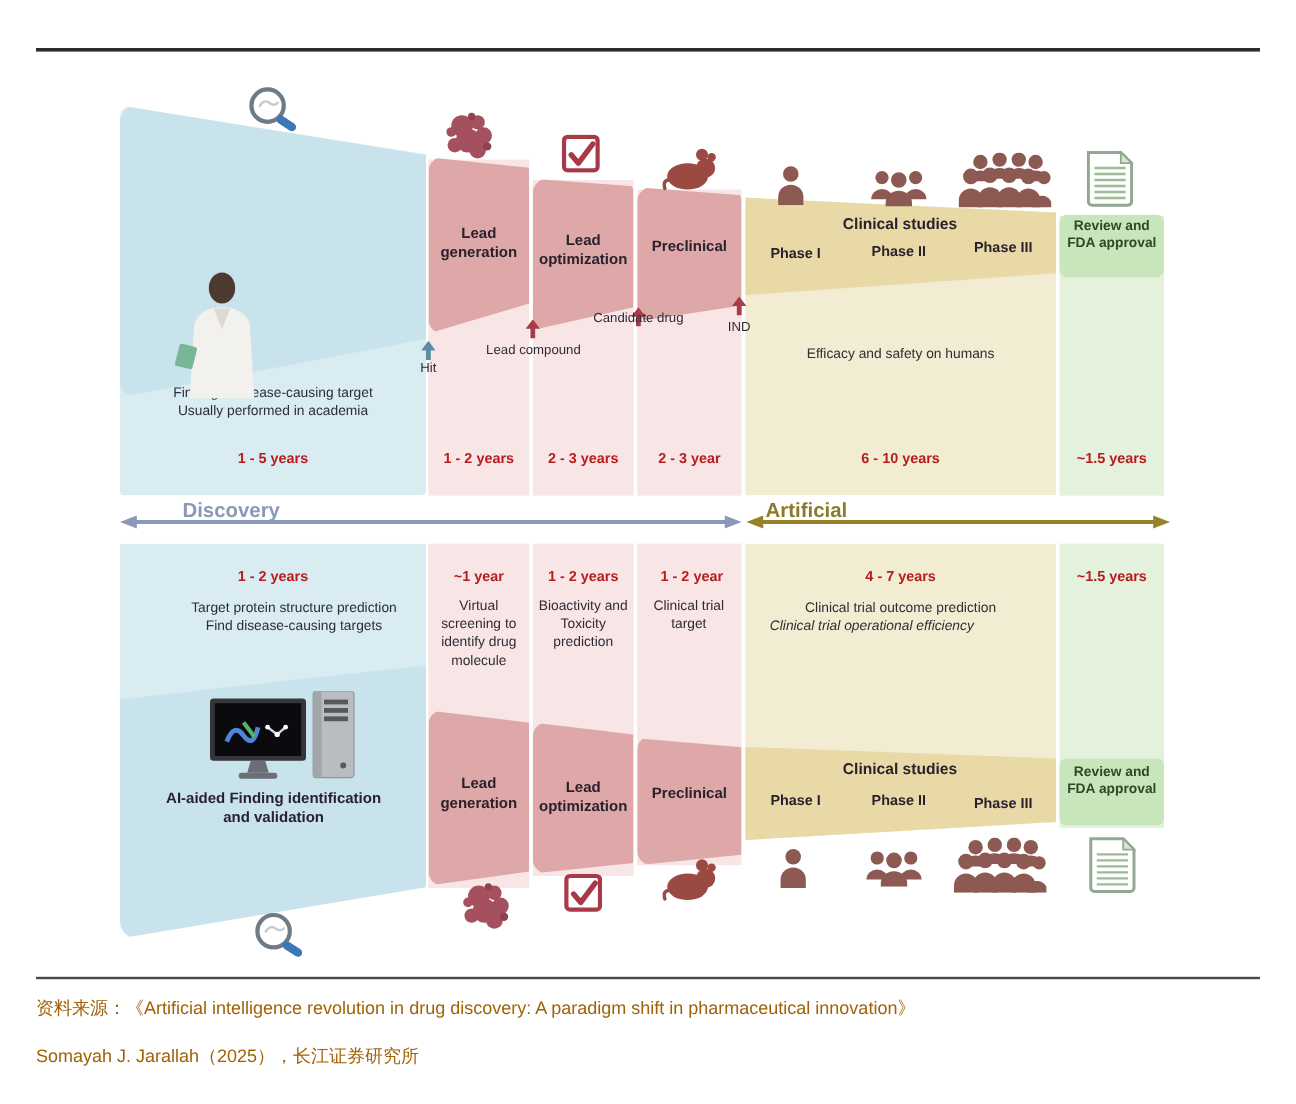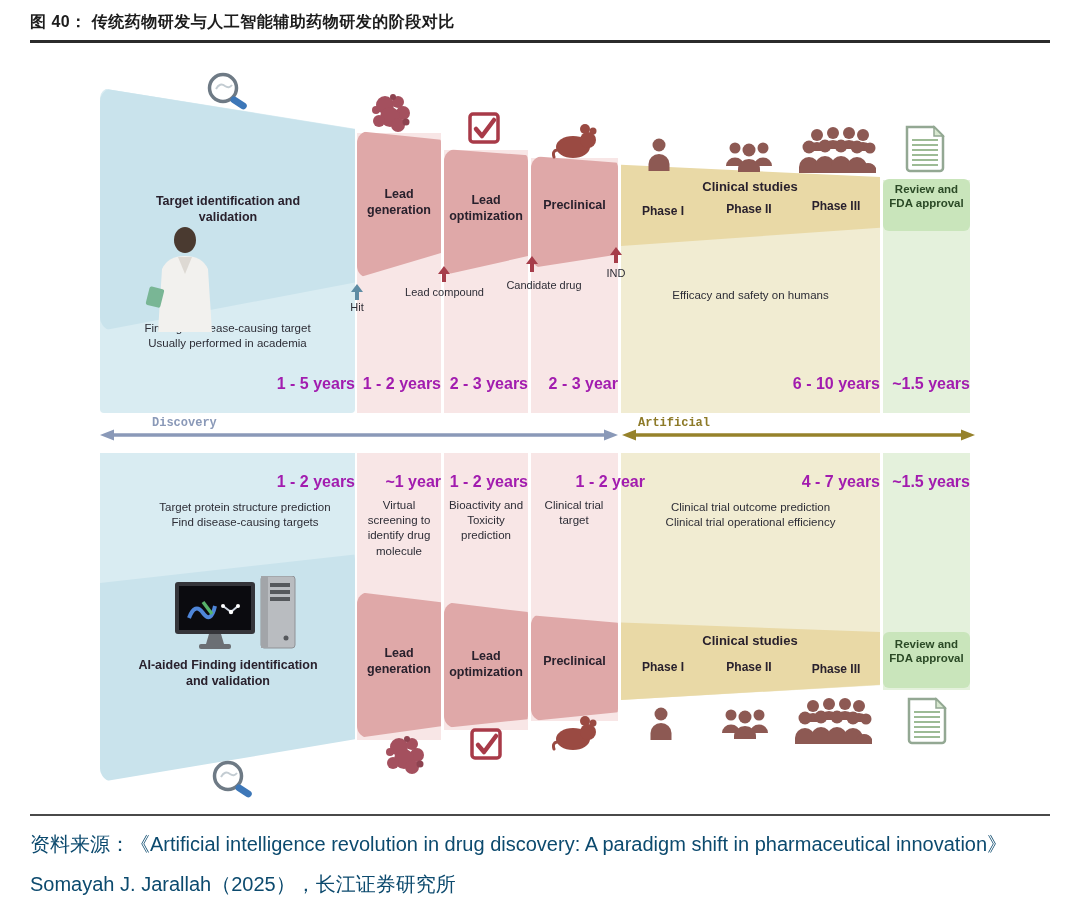--- a/index.html
+++ b/index.html
@@ -1,60 +1,58 @@
 <!DOCTYPE html>
 <html><head>
 <meta charset="utf-8">
 <style>
   html,body{margin:0;padding:0;background:#ffffff;}
   .fig{position:relative;width:1080px;height:920px;background:#ffffff;overflow:hidden;
        font-family:"Liberation Sans","DejaVu Sans",sans-serif;}
   .abs{position:absolute;}
   .title{font-size:16px;font-weight:700;color:#1c1c1c;letter-spacing:0.5px;}
   .rule{background:#2b2b2b;}
-  .years{font-weight:700;font-size:16px;color:#a21caf;text-align:right;}
+  .years{font-weight:700;font-size:12px;color:#b91c1c;text-align:center;}
   .blabel{font-weight:700;font-size:12.5px;color:#29212d;text-align:center;line-height:1.25;}
   .desc{font-size:11.5px;color:#2d2d36;text-align:center;line-height:1.32;}
   .mlabel{font-size:11px;color:#2d2d36;text-align:center;line-height:1.15;}
   .phase{font-weight:700;font-size:12px;color:#29212d;text-align:center;}
   .greenlbl{font-weight:700;font-size:11.5px;color:#2b4a26;text-align:center;line-height:1.25;}
-  .axis-lbl{font-weight:700;font-size:12px;font-family:Liberation Mono, monospace;}
-  .src{font-size:20px;color:#0c4a6e;}
+  .axis-lbl{font-weight:700;font-size:17px;}
+  .src{font-size:15px;color:#a16207;}
   .blue-light{background:#d9ecf2;}
   .blue-dark{background:#c9e3ec;}
   .pink-light{background:#f8e6e6;}
   .pink-dark{background:#dfa8a8;}
   .tan-light{background:#f1ecd2;}
   .tan-dark{background:#e9d9a6;}
   .green-light{background:#e4f1dc;}
   .green-dark{background:#c9e5bb;}
 </style>
 </head>
 <body>
 
 <div class="fig">
 
-  <div class="abs title" style="left:30px;top:12px;width:1020px;">图 40： 传统药物研发与人工智能辅助药物研发的阶段对比</div>
   <div class="abs rule" style="left:30px;top:40px;width:1020px;height:3px;"></div>
 
   <div class="abs blue-light" style="left:100px;top:88px;width:255px;height:325px;border-radius:10px 4px 4px 4px;clip-path:polygon(0 0,100% 12.5%,100% 100%,0 100%);"></div>
   <div class="abs pink-light" style="left:357px;top:133px;width:84px;height:280px;"></div>
   <div class="abs pink-light" style="left:444px;top:150px;width:84px;height:263px;"></div>
   <div class="abs pink-light" style="left:531px;top:158px;width:87px;height:255px;"></div>
   <div class="abs tan-light" style="left:621px;top:168px;width:259px;height:245px;clip-path:polygon(0 1%,100% 4%,100% 100%,0 100%);"></div>
   <div class="abs green-light" style="left:883px;top:180px;width:87px;height:233px;"></div>
 
   <div class="abs blue-dark" style="left:100px;top:88px;width:255px;height:243px;border-radius:14px;clip-path:polygon(0 0,100% 17%,100% 80%,0 100%);"></div>
   <div class="abs pink-dark" style="left:357px;top:131px;width:84px;height:147px;border-radius:12px;clip-path:polygon(0 0,100% 6%,100% 83%,0 100%);"></div>
   <div class="abs pink-dark" style="left:444px;top:149px;width:84px;height:126px;border-radius:12px;clip-path:polygon(0 0,100% 5%,100% 85%,0 100%);"></div>
   <div class="abs pink-dark" style="left:531px;top:156px;width:87px;height:112px;border-radius:12px;clip-path:polygon(0 0,100% 6%,100% 88%,0 100%);"></div>
   <div class="abs tan-dark" style="left:621px;top:163px;width:259px;height:83px;clip-path:polygon(0 2%,100% 17%,100% 78%,0 100%);"></div>
   <div class="abs green-dark" style="left:883px;top:179px;width:87px;height:52px;border-radius:6px;"></div>
 
-  <div class="abs blabel" style="left:128px;top:194px;width:200px;">Target identification and validation</div>
   <div class="abs desc" style="left:105px;top:321px;width:245px;">Finding a disease-causing target</div>
   <div class="abs desc" style="left:105px;top:336px;width:245px;">Usually performed in academia</div>
   <div class="abs years" style="left:100px;top:375px;width:255px;">1 - 5 years</div>
 
   <div class="abs blabel" style="left:359px;top:187px;width:80px;">Lead generation</div>
   <div class="abs years" style="left:357px;top:375px;width:84px;">1 - 2 years</div>
 
   <div class="abs blabel" style="left:446px;top:193px;width:80px;">Lead optimization</div>
   <div class="abs years" style="left:444px;top:375px;width:84px;">2 - 3 years</div>
 
@@ -77,21 +75,21 @@
   <div class="abs mlabel" style="left:336px;top:301px;width:42px;">Hit</div>
 
   <svg class="abs" style="left:438px;top:266px;" width="12" height="16" viewBox="0 0 12 16">
       <path d="M6 0 L12 8 H8 V16 H4 V8 H0 Z" fill="#a63d4a"></path>
     </svg>
   <div class="abs mlabel" style="left:404px;top:286px;width:80px;text-align:right;">Lead compound</div>
 
   <svg class="abs" style="left:526px;top:256px;" width="12" height="16" viewBox="0 0 12 16">
       <path d="M6 0 L12 8 H8 V16 H4 V8 H0 Z" fill="#a63d4a"></path>
     </svg>
-  <div class="abs mlabel" style="left:494px;top:279px;width:76px;margin-left:12px;">Candidate drug</div>
+  <div class="abs mlabel" style="left:494px;top:259px;width:76px;">Candidate drug</div>
 
   <svg class="abs" style="left:610px;top:247px;" width="12" height="16" viewBox="0 0 12 16">
       <path d="M6 0 L12 8 H8 V16 H4 V8 H0 Z" fill="#a63d4a"></path>
     </svg>
   <div class="abs mlabel" style="left:592px;top:267px;width:48px;text-align:center;">IND</div>
 
   <svg class="abs" style="left:203px;top:70px;" width="52" height="46" viewBox="0 0 52 46">
     <circle cx="20" cy="18" r="13.5" fill="#ffffff" stroke="#6e7a85" stroke-width="3.5"></circle>
     <path d="M13 19 q4 -7 9 -3 q4 3 7 -1" stroke="#c3ccd2" stroke-width="2" fill="none"></path>
     <rect x="30" y="25" width="18" height="7" rx="3.5" fill="#3d77b8" transform="rotate(33 30 25)"></rect>
@@ -214,27 +212,27 @@
   <div class="abs blabel" style="left:133px;top:658px;width:190px;">AI-aided Finding identification and validation</div>
 
   <div class="abs years" style="left:357px;top:473px;width:84px;">~1 year</div>
   <div class="abs desc" style="left:362px;top:498px;width:74px;">Virtual screening to identify drug molecule</div>
   <div class="abs blabel" style="left:359px;top:646px;width:80px;">Lead generation</div>
 
   <div class="abs years" style="left:444px;top:473px;width:84px;">1 - 2 years</div>
   <div class="abs desc" style="left:448px;top:498px;width:76px;">Bioactivity and Toxicity prediction</div>
   <div class="abs blabel" style="left:446px;top:649px;width:80px;">Lead optimization</div>
 
-  <div class="abs years" style="left:543px;top:473px;width:89px;padding-left:13px;">1 - 2 year</div>
+  <div class="abs years" style="left:532px;top:473px;width:89px;">1 - 2 year</div>
   <div class="abs desc" style="left:544px;top:498px;width:60px;">Clinical trial target</div>
   <div class="abs blabel" style="left:533px;top:654px;width:83px;">Preclinical</div>
 
   <div class="abs years" style="left:621px;top:473px;width:259px;">4 - 7 years</div>
   <div class="abs desc" style="left:638px;top:500px;width:225px;">Clinical trial outcome prediction</div>
-  <div class="abs desc" style="left:638px;top:515px;width:225px;">Clinical trial operational efficiency</div>
+  <div class="abs desc" style="left:614px;top:515px;width:225px;font-style:italic;">Clinical trial operational efficiency</div>
   <div class="abs blabel" style="left:660px;top:633px;width:180px;font-size:13px;">Clinical studies</div>
   <div class="abs phase" style="left:628px;top:660px;width:70px;">Phase I</div>
   <div class="abs phase" style="left:713px;top:660px;width:72px;">Phase II</div>
   <div class="abs phase" style="left:798px;top:662px;width:76px;">Phase III</div>
 
   <div class="abs years" style="left:883px;top:473px;width:87px;">~1.5 years</div>
   <div class="abs greenlbl" style="left:885px;top:637px;width:83px;">Review and FDA approval</div>
 
   <svg class="abs" style="left:175px;top:576px;" width="122" height="80" viewBox="0 0 122 80">
     <rect x="0" y="6" width="80" height="52" rx="3" fill="#35353a"></rect>

